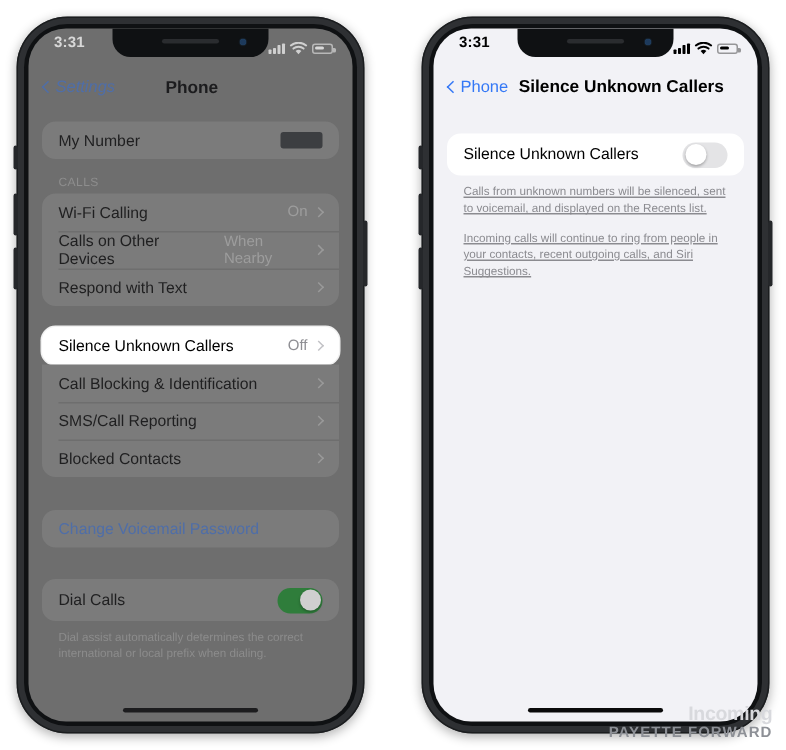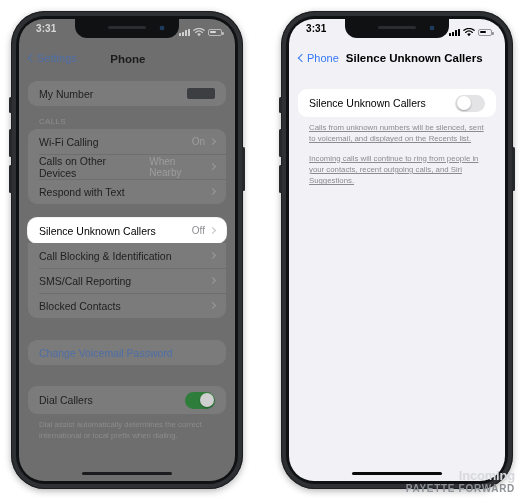--- a/index.html
+++ b/index.html
@@ -101,21 +101,21 @@
   .redacted { width: 28px; height: 11px; background: #3c3e41; border-radius: 2px; }
 
   
   #phoneLeft { left: 11px; top: 11px; width: 232px; height: 478px; }
   #phoneLeft .screen { background: #6e6e6e; }
   #phoneLeft .statusbar { color: #d8d8d8; }
   #phoneLeft .bars i { background: #d0d0d0; }
   #phoneLeft .batt { border: 1px solid rgba(225,225,225,.65); }
   #phoneLeft .batt:after { background: rgba(225,225,225,.65); }
   #phoneLeft .batt span { right: 5px; background: #d8d8d8; }
-  #phoneLeft .back { color: #4f6ea8; }
+  #phoneLeft .back { color: #4f6ea8; font-style: italic; }
   #phoneLeft .navtitle { color: #1c1c1e; }
   #phoneLeft .group { background: #7b7b7b; }
   #phoneLeft .row { color: #1f1f20; gap: 11px; }
   #phoneLeft .row + .row:before { background: #6e6e6e; }
   #phoneLeft .row .val { color: #9d9d9d; }
   #phoneLeft .chev-r { color: #9a9a9a; }
   #phoneLeft .grouphdr { color: #8e8e8e; }
   #phoneLeft .footnote { color: #8c8c8c; }
   #phoneLeft .link { color: #4f6ea8; }
 
@@ -274,21 +274,21 @@
       <div style="height:22px"></div>
       <div class="group">
         <div class="row">
           <span class="link">Change Voicemail Password</span>
         </div>
       </div>
 
       <div style="height:21px"></div>
       <div class="group">
         <div class="row" style="height:28px">
-          <span>Dial Callers</span>
+          <span>Dial Calls</span>
           <span class="toggle on" style="background:#2f7d3b">
             <span class="knob" style="background:#cfcfcf"></span>
           </span>
         </div>
       </div>
       <div class="footnote">Dial assist automatically determines the correct international or local prefix when dialing.</div>
 
       <div class="homebar"></div>
     </div>
   </div>

